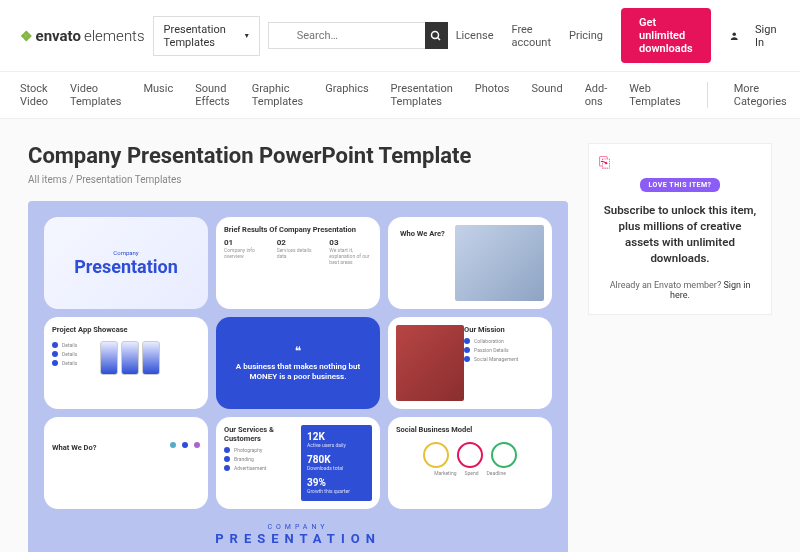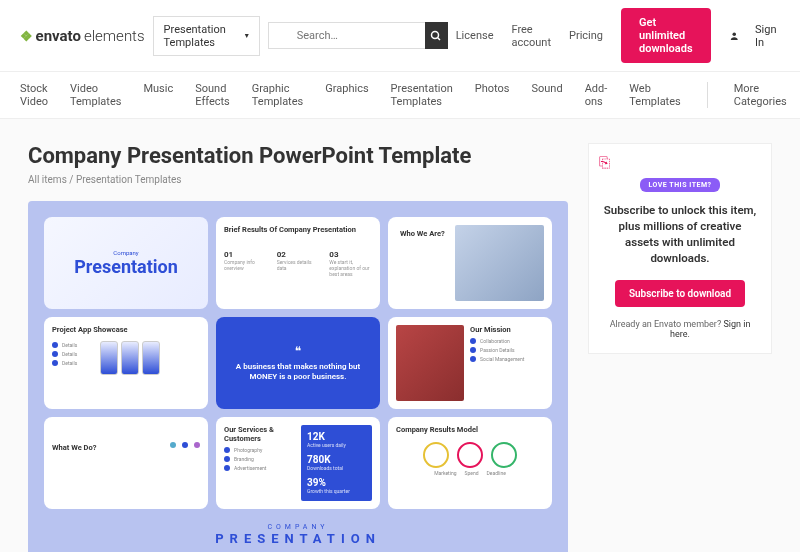--- a/index.html
+++ b/index.html
@@ -19,32 +19,32 @@
 .navbar{display:flex;gap:22px;padding:10px 20px;border-bottom:1px solid #eee}
 .nav-item{font-size:11px;color:#555;cursor:pointer}
 .nav-divider{border-left:1px solid #ddd;margin:0 4px}
 .page{padding:24px 28px;display:flex;gap:20px;background:#fafafa}
 .main-col{flex:1}
 .page-title{font-size:22px;font-weight:700;margin-bottom:6px}
 .breadcrumb{font-size:10px;color:#888;margin-bottom:16px}
 .breadcrumb a{color:#888}
 .preview-board{background:#b8c3f0;padding:16px;border-radius:4px}
 .slides-grid{display:grid;grid-template-columns:repeat(3,1fr);gap:8px;margin-bottom:14px}
-.slide{background:#fff;border-radius:8px;height:92px;padding:8px;font-size:7px;overflow:hidden;position:relative}
+.slide{background:#fff;border-radius:14px;height:92px;padding:8px;font-size:7px;overflow:hidden;position:relative}
 .slide.hero{display:flex;flex-direction:column;justify-content:center;align-items:center;background:linear-gradient(135deg,#f5f7ff,#e8ecff)}
 .hero-sub{font-size:6px;color:#2e4ed6}
 .hero-title{font-size:18px;font-weight:700;color:#2e4ed6}
 .slide-h{font-weight:700;font-size:7.5px;margin-bottom:4px}
-.slide-cols{display:flex;gap:10px;margin-top:16px}
+.slide-cols{display:flex;gap:10px;margin-top:4px}
 .slide-col{flex:1}
 .slide-col-num{font-weight:700;font-size:8px}
 .slide-col-txt{font-size:5px;color:#999;line-height:1.2}
 .slide.blue{background:#2e4ed6;color:#fff;display:flex;flex-direction:column;justify-content:center;align-items:center;text-align:center}
 .blue-txt{font-size:8px;font-weight:600;line-height:1.3}
-.slide.split{display:flex;gap:6px}
+.slide.split{display:flex;}
 .split-left{flex:1}
 .split-img{width:46%;background:linear-gradient(135deg,#8ba3d4,#5a7ab8);border-radius:2px}
 .mini-list{margin-top:4px}
 .mini-item{display:flex;gap:4px;font-size:5px;color:#888;margin-bottom:3px;align-items:center}
 .dot{width:6px;height:6px;border-radius:50%;background:#2e4ed6;flex-shrink:0}
 .phones{display:flex;gap:3px;margin-top:3px;justify-content:center}
 .phone{width:18px;height:34px;background:linear-gradient(180deg,#e8ecff,#2e4ed6);border-radius:3px;border:1px solid #ccc}
 .slide.who-are{display:flex}
 .who-left{width:40%;display:flex;padding:4px}
 .who-img{flex:1;background:linear-gradient(135deg,#c4d2e8,#8ea4c4);border-radius:2px}
@@ -251,21 +251,21 @@
                 </div>
               <div>
                   <div class="stat-num">39%</div>
                   <div class="stat-lbl">Growth this quarter</div>
                 </div>
             </div>
           </div>
         </div>
 
         <div class="slide">
-          <div class="slide-h">Company Results Model</div>
+          <div class="slide-h">Social Business Model</div>
           <div class="biz-circles">
             <div class="circle" style="border-color:#e6c135"></div>
             <div class="circle" style="border-color:#e6135a"></div>
             <div class="circle" style="border-color:#35b56a"></div>
           </div>
           <div style="display:flex;gap:8px;justify-content:center;font-size:5px;color:#888;margin-top:2px">
             <span>Marketing</span>
             <span>Spend</span>
             <span>Deadline</span>
           </div>
@@ -278,20 +278,19 @@
       </div>
     </div>
   </div>
 
   <div class="sidebar">
     <div class="side-card">
       <span class="bookmark">⎘</span>
       <div class="side-center">
         <span class="badge">LOVE THIS ITEM?</span>
         <div class="side-text">Subscribe to unlock this item, plus millions of creative assets with unlimited downloads.</div>
-        <div class="side-btn">Subscribe to download</div>
         <div class="side-note">
           <span>Already an Envato member? </span><a>Sign in here.</a>
         </div>
       </div>
     </div>
   </div>
 </div>
 
 </body></html>

